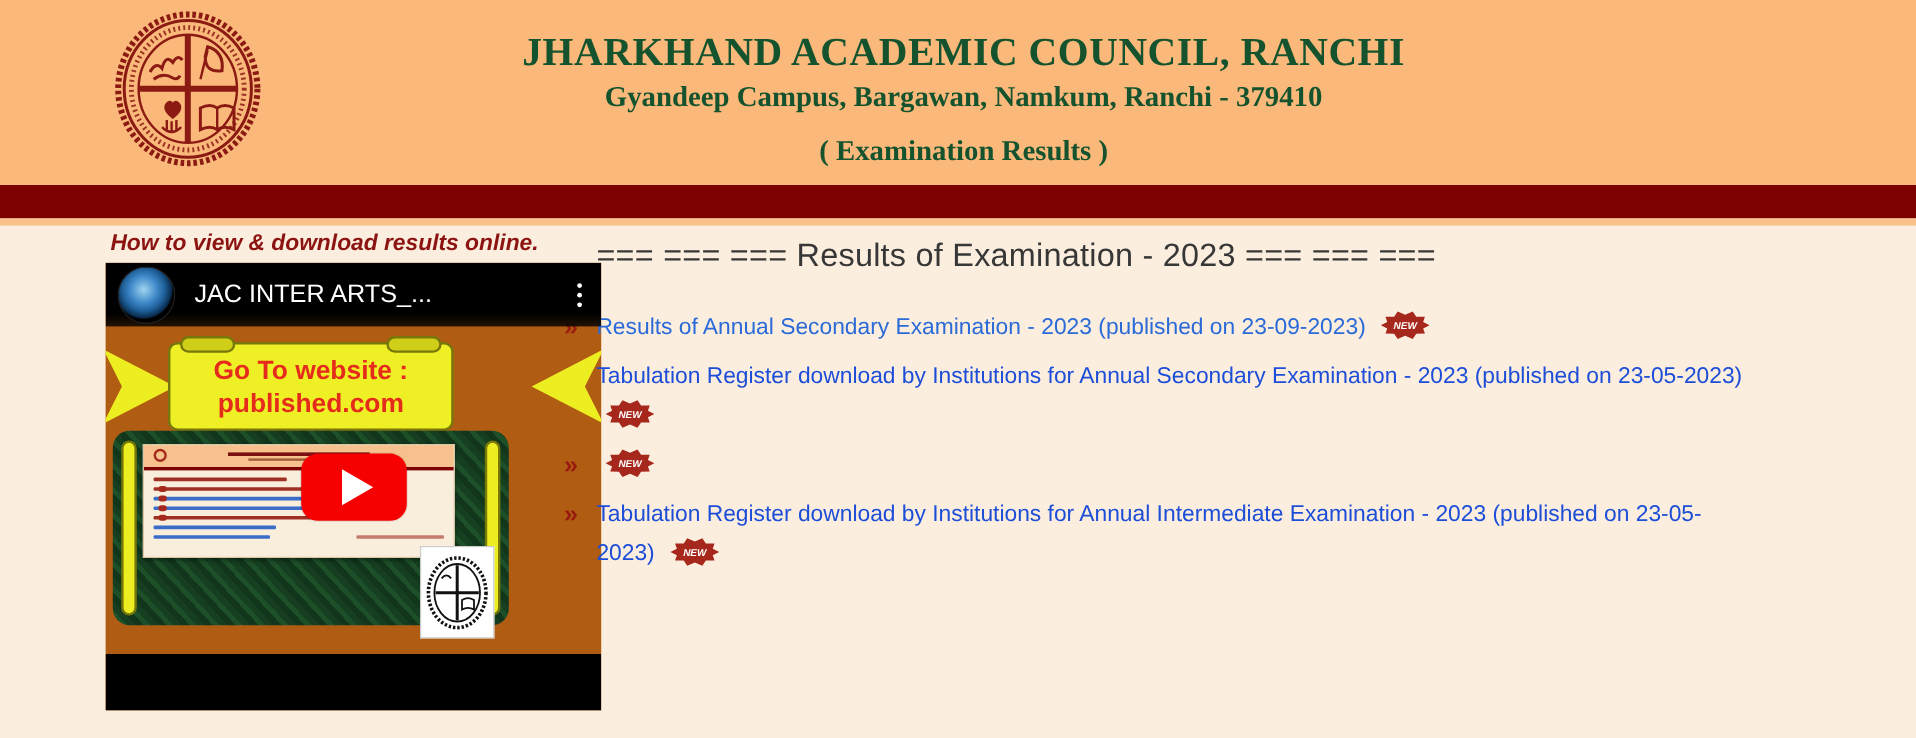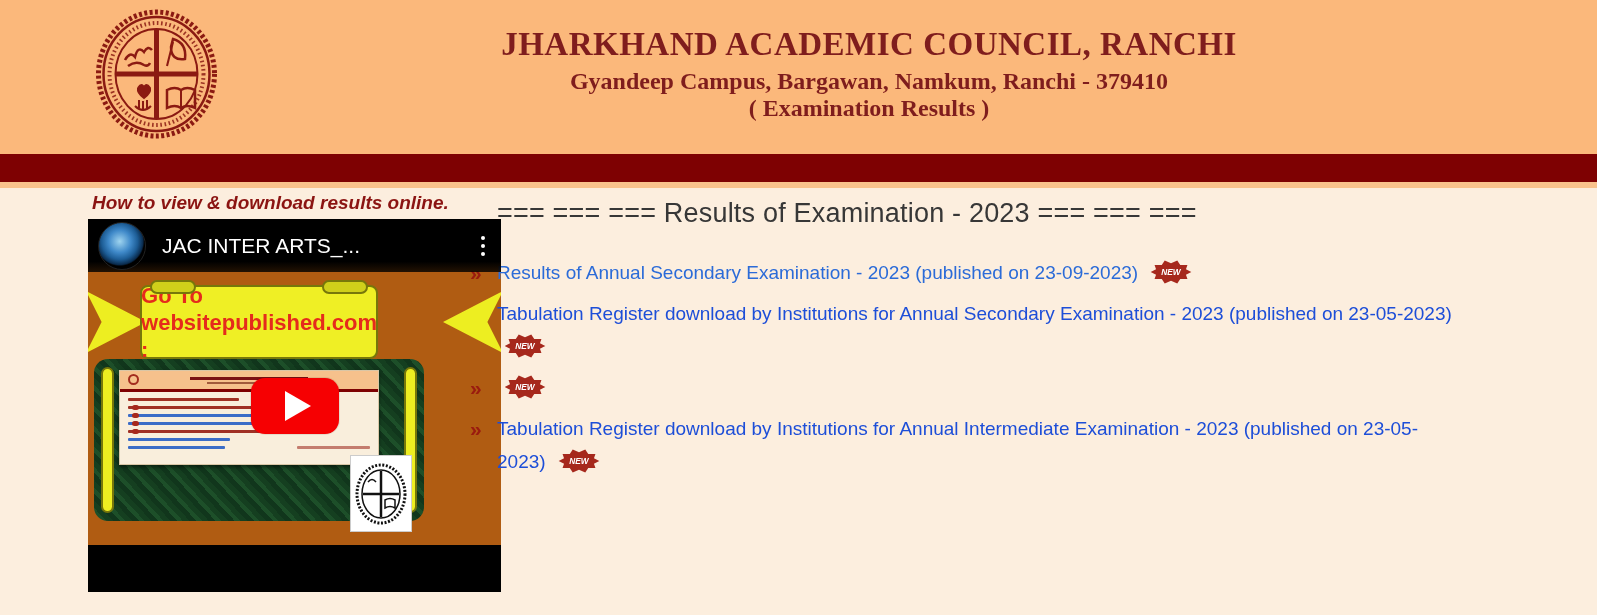--- a/index.html
+++ b/index.html
@@ -2,25 +2,25 @@
 <html><head>
 <meta charset="utf-8">
 <style>
   * { margin:0; padding:0; box-sizing:border-box; }
   html,body { width:1597px; height:615px; overflow:hidden;
     font-family:"Liberation Sans", sans-serif; background:#FCEEDE; }
 
   
   .header { position:relative; height:154px; background:#FBB87B; }
   .logo { position:absolute; left:95px; top:8px; width:123px; height:132px; }
-  .header-text { position:absolute; left:869px; top:26px; transform:translateX(-50%);
-    text-align:center; color:#7f1d1d; font-family:"Liberation Serif", serif; white-space:nowrap; }
+  .header-text { position:absolute; left:803px; top:26px; transform:translateX(-50%);
+    text-align:center; color:#14532d; font-family:"Liberation Serif", serif; white-space:nowrap; }
   .header-title { font-size:33px; font-weight:bold; letter-spacing:.5px; }
   .header-sub   { font-size:24px; font-weight:bold; margin-top:5px; }
-  .header-tag   { font-size:24px; font-weight:bold; margin-top:0; }
+  .header-tag   { font-size:24px; font-weight:bold; margin-top:18px; }
   .maroon-bar   { height:28px; background:#7E0102; }
   .orange-strip { height:6px; background:#F9C28C; }
 
   
   .main { position:relative; height:427px; }
   .howto { position:absolute; left:92px; top:4px; font-size:19px; font-weight:bold;
     font-style:italic; color:#8B1412; }
 
   
   .video { position:absolute; left:88px; top:31px; width:413px; height:373px;
@@ -35,21 +35,21 @@
     overflow:hidden; }
   .kebab { display:flex; flex-direction:column; gap:4px; padding:4px 6px; }
   .kebab i { width:4px; height:4px; border-radius:50%; background:#fff; }
 
   .ribbon-wing { position:absolute; top:72px; width:60px; height:62px; background:#EDEE21;
     z-index:1; }
   .wing-l { left:-2px;  clip-path:polygon(0 0, 100% 50%, 0 100%, 26% 50%); }
   .wing-r { right:-2px; clip-path:polygon(100% 0, 0 50%, 100% 100%, 74% 50%); }
   .ribbon { position:absolute; left:52px; top:66px; width:238px; height:74px;
     background:#EFEF25; border:2px solid #77770a; border-radius:8px; z-index:2;
-    display:flex; flex-direction:row; align-items:center; justify-content:center; }
+    display:flex; flex-direction:column; align-items:center; justify-content:center; }
   .ribbon .curl { position:absolute; top:-7px; width:46px; height:14px; background:#cfcf1a;
     border:2px solid #77770a; border-radius:7px; }
   .curl-l { left:8px; } .curl-r { right:8px; }
   .ribbon-line { color:#E52B1C; font-weight:bold; font-size:22px; line-height:27px; }
 
   .green-panel { position:absolute; left:6px; top:140px; width:330px; height:162px;
     border-radius:14px; z-index:2;
     background:repeating-linear-gradient(47deg, #11361c 0 5px, #1d4f29 5px 9px, #153f20 9px 14px); }
   .curl-bar { position:absolute; top:8px; bottom:8px; width:13px; background:#EDEE21;
     border:2px solid #77770a; border-radius:8px; }

